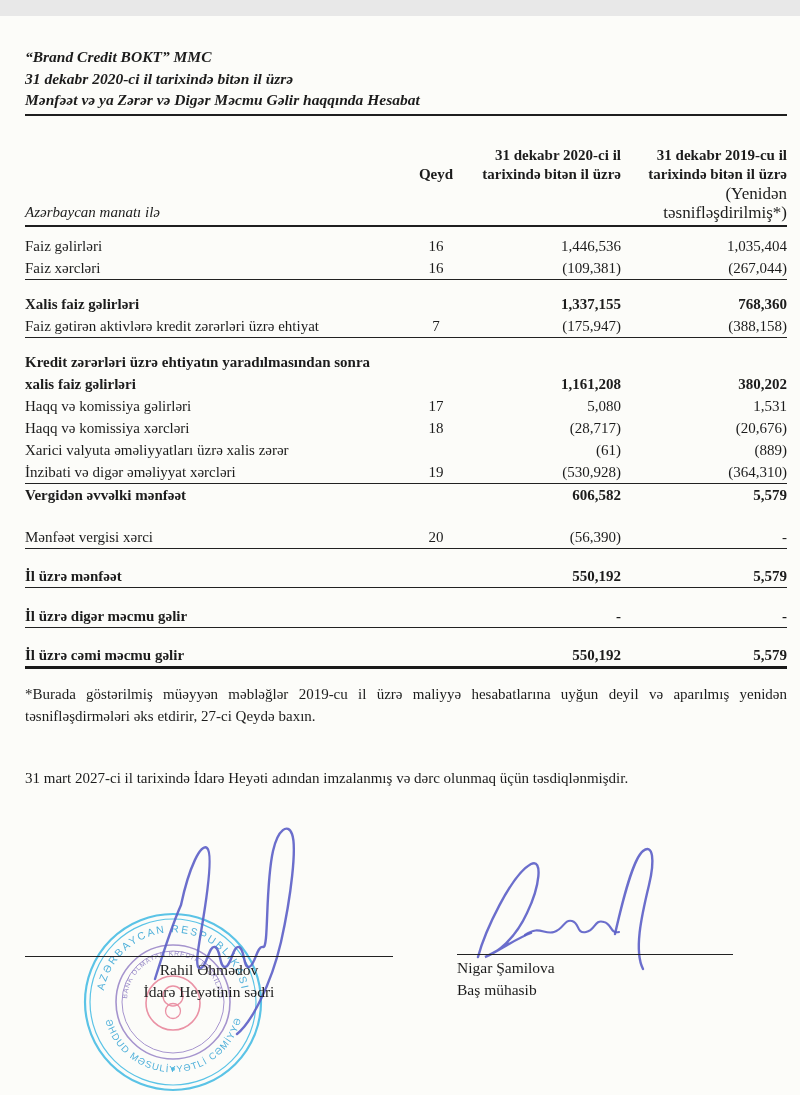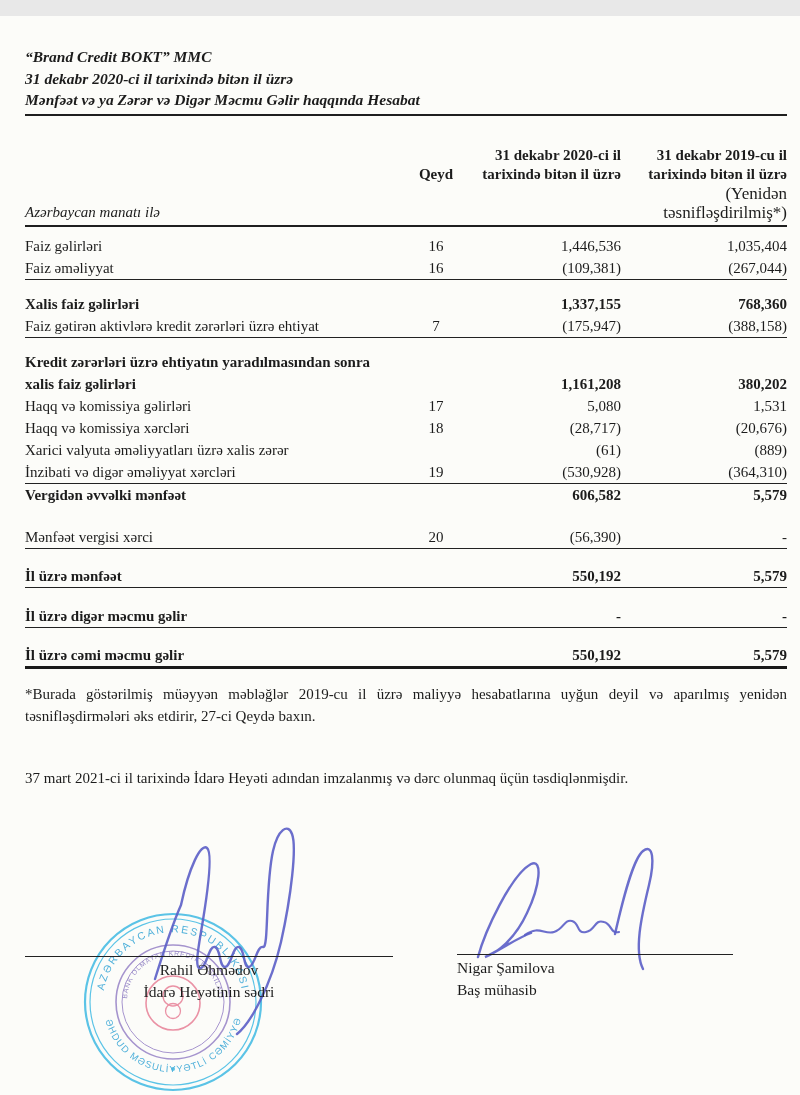--- a/index.html
+++ b/index.html
@@ -81,21 +81,21 @@
 
     <div class="gap8"></div>
 
     <div class="row">
       <div class="c-label">Faiz gəlirləri</div>
       <div class="c-note">16</div>
       <div class="c-v2020">1,446,536</div>
       <div class="c-v2019">1,035,404</div>
     </div>
     <div class="row">
-      <div class="c-label">Faiz əməliyyat</div>
+      <div class="c-label">Faiz xərcləri</div>
       <div class="c-note">16</div>
       <div class="c-v2020">(109,381)</div>
       <div class="c-v2019">(267,044)</div>
     </div>
     <div class="rule"></div>
     <div class="gap13"></div>
 
     <div class="row bold">
       <div class="c-label">Xalis faiz gəlirləri</div>
       <div class="c-note"></div>
@@ -181,21 +181,21 @@
     <div class="row bold">
       <div class="c-label">İl üzrə cəmi məcmu gəlir</div>
       <div class="c-note"></div>
       <div class="c-v2020">550,192</div>
       <div class="c-v2019">5,579</div>
     </div>
     <div class="rule-thick"></div>
 
     <div class="footnote">*Burada göstərilmiş müəyyən məbləğlər 2019-cu il üzrə maliyyə hesabatlarına uyğun deyil və aparılmış yenidən təsnifləşdirmələri əks etdirir, 27-ci Qeydə baxın.</div>
 
-    <div class="approval">37 mart  2021-ci il tarixində İdarə Heyəti adından imzalanmış və dərc olunmaq üçün təsdiqlənmişdir.</div>
+    <div class="approval">31 mart  2027-ci il tarixində İdarə Heyəti adından imzalanmış və dərc olunmaq üçün təsdiqlənmişdir.</div>
 
     <div class="sig-section">
 
       <svg class="stamp" width="190" height="190" viewBox="0 0 190 190">
         <circle cx="95" cy="95" r="88" fill="none" stroke="#45bce4" stroke-width="2.2"></circle>
         <circle cx="95" cy="95" r="83" fill="none" stroke="#45bce4" stroke-width="1.2"></circle>
         <circle cx="95" cy="95" r="57" fill="none" stroke="#9a86c8" stroke-width="1.6"></circle>
         <circle cx="95" cy="95" r="51" fill="none" stroke="#9a86c8" stroke-width="1"></circle>
         <circle cx="95" cy="96" r="27" fill="none" stroke="#e8849a" stroke-width="1.6"></circle>
         <circle cx="95" cy="89" r="10" fill="none" stroke="#e8849a" stroke-width="1.4"></circle>

